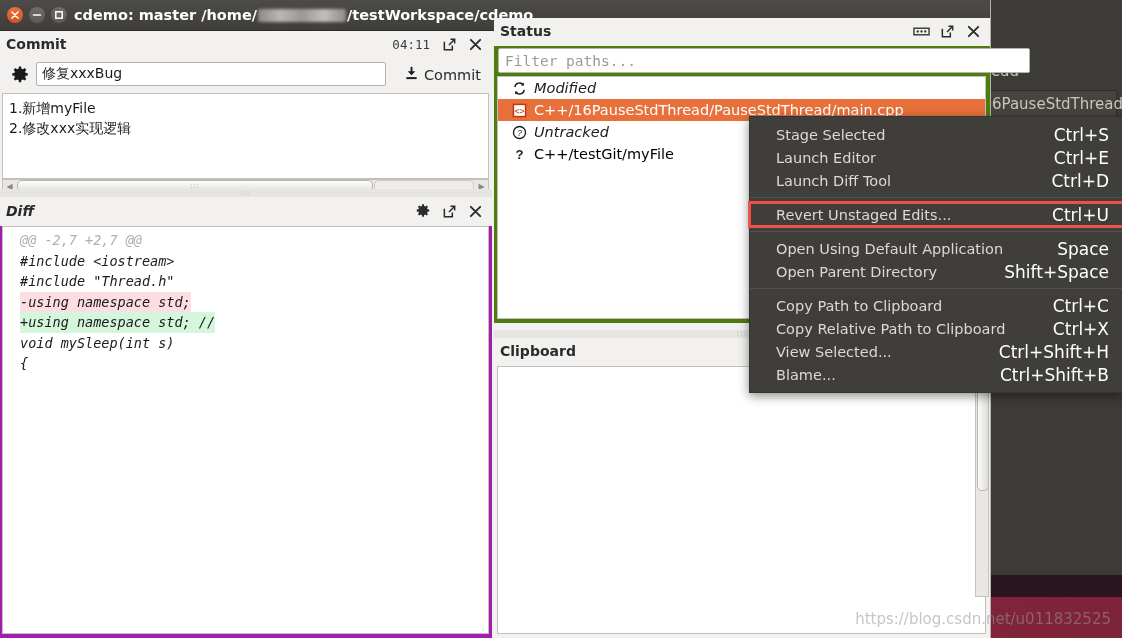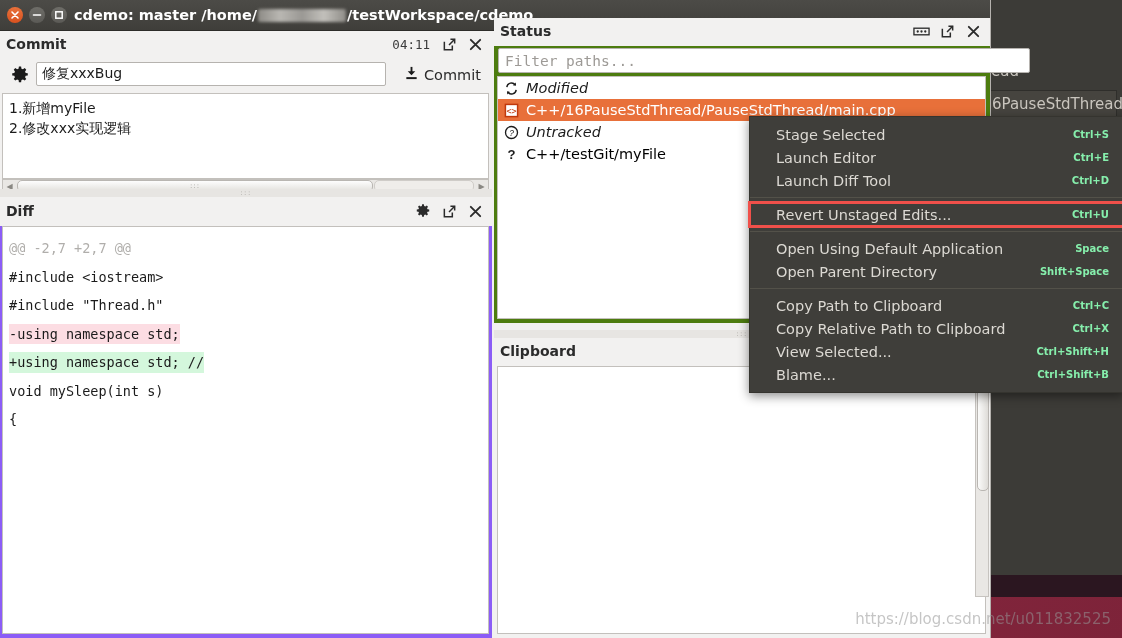--- a/index.html
+++ b/index.html
@@ -95,47 +95,47 @@
     background:linear-gradient(to bottom,#fdfdfd,#e3e1dd);border:1px solid #b9b6b2;border-radius:5px;
     display:flex;align-items:center;justify-content:center;}
   #commit-scroll .grip{font-size:7px;color:#9b9995;letter-spacing:1px;}
   #commit-scroll .track-rest{flex:1;height:10px;background:#efedea;border:1px solid #cfccc8;border-radius:5px;margin-right:1px;}
 
   
   .splitter{position:absolute;background:#e7e5e2;}
   .splitter .dots{font-size:7px;color:#a8a6a1;letter-spacing:1.5px;text-align:center;line-height:6px;}
 
   
-  #diff-panel{position:absolute;left:0;top:198px;width:492px;height:440px;background:#8b5cf6;}
+  #diff-panel{position:absolute;left:0;top:198px;width:492px;height:440px;background:#a21caf;font-style:italic;}
   #diff-body{
     position:absolute;left:2px;top:28px;width:487px;height:408px;
     background:#ffffff;border:1px solid #c3c0bc;box-sizing:border-box;
     font-family:"DejaVu Sans Mono","Liberation Mono",monospace;font-size:13.5px;
     line-height:1.52;padding:3px 0 0 0;overflow:hidden;
   }
   .dhunk{color:#b0aeab;}
   .dctx{color:#1b1b1b;}
   .ddel{color:#1b1b1b;background:#fcdde3;display:inline-block;}
   .dadd{color:#1b1b1b;background:#d4f7dc;display:inline-block;}
-  .dwrap{padding:0 6px;margin-top:8px;}
+  .dwrap{padding:0 17px;}
 
   
   #status-panel{position:absolute;left:494px;top:18px;width:496px;height:305px;background:#4d7c0f;}
   #filter-input{
     position:absolute;left:4px;top:30px;width:532px;height:25px;
     background:#ffffff;border:1px solid #b6b3af;border-radius:2px;box-sizing:border-box;
     font-family:"DejaVu Sans Mono","Liberation Mono",monospace;font-size:14.5px;
     color:#1b1b1b;padding:0 6px;
   }
   #filter-input::placeholder{color:#9d9a96;}
   #status-list{
     position:absolute;left:3px;top:58px;width:489px;height:243px;
     background:#ffffff;border:1px solid #c3c0bc;box-sizing:border-box;overflow:hidden;
   }
-  .srow{display:flex;align-items:center;height:22px;padding-left:4px;gap:6px;font-size:14.5px;}
+  .srow{display:flex;align-items:center;height:22px;padding-left:12px;gap:6px;font-size:14.5px;}
   .srow.group{font-style:italic;color:#1b1b1b;}
   .srow.sel{background:#e8703a;color:#ffffff;}
   .sicon{width:18px;height:18px;display:flex;align-items:center;justify-content:center;flex:0 0 18px;}
   .slabel{white-space:nowrap;overflow:hidden;}
 
   
   #fav-panel{position:absolute;left:494px;top:338px;width:496px;height:300px;background:#f2f1f0;}
   #fav-body{position:absolute;left:3px;top:28px;width:489px;height:268px;
     background:#ffffff;border:1px solid #c3c0bc;box-sizing:border-box;}
 
@@ -150,21 +150,21 @@
     position:absolute;left:749px;top:116px;width:373px;
     background:#3f3e3a;border:1px solid #35342f;
     box-shadow:0 3px 10px rgba(0,0,0,.45);
     padding:6px 0;z-index:50;
   }
   .mi{
     position:relative;height:23px;display:flex;align-items:center;
     padding:0 14px 0 26px;font-size:14.5px;color:#dcd9d3;cursor:default;
   }
   .mi .mlabel{flex:1;white-space:nowrap;}
-  .mi .mkey{color:#86efac;font-size:10px;white-space:nowrap;font-weight:bold;}
+  .mi .mkey{color:#ffffff;font-size:17px;white-space:nowrap;}
   .msep{height:1px;background:#535149;margin:5px 0;}
   .mi.highlight{outline:3px solid #f0504a;outline-offset:-1px;}
 
   #watermark{
     position:absolute;right:11px;bottom:10px;font-size:15px;
     color:rgba(150,150,150,.55);white-space:nowrap;z-index:60;
   }
 </style>
 </head>
 <body>

